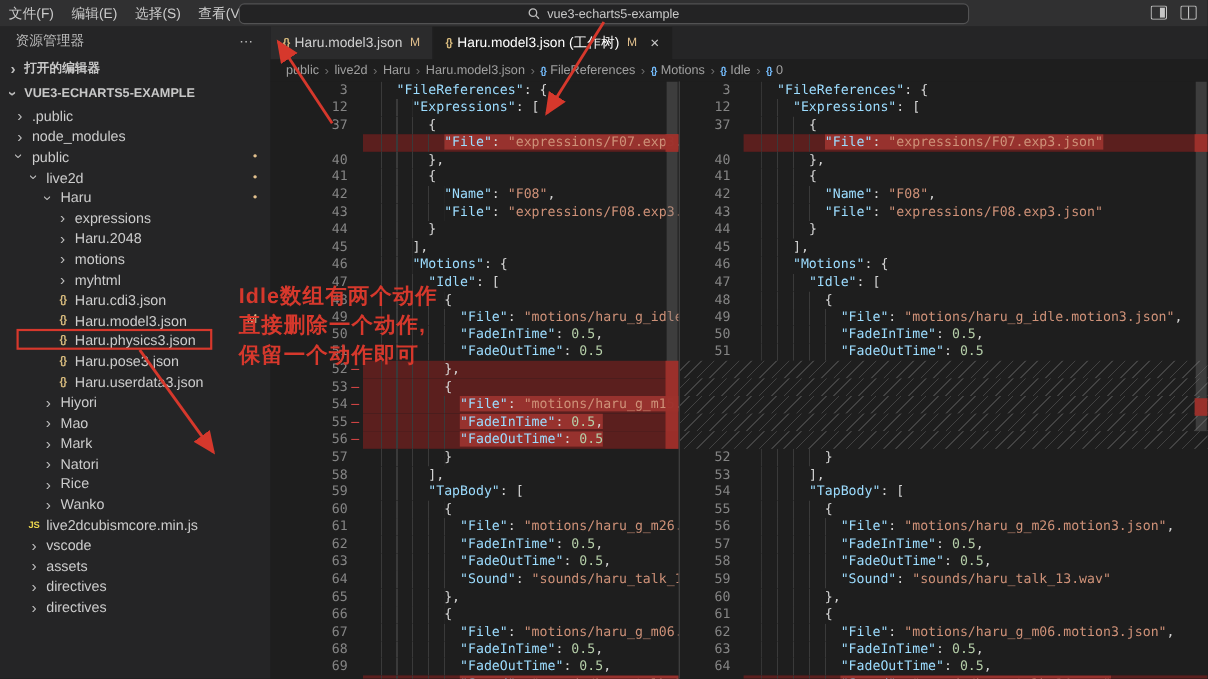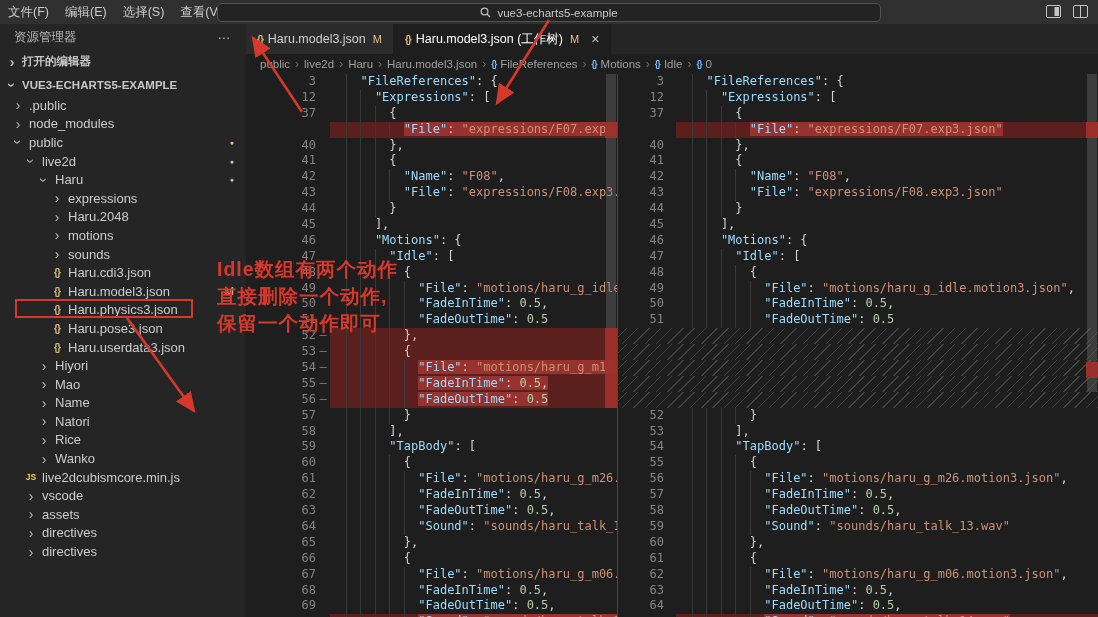--- a/index.html
+++ b/index.html
@@ -178,21 +178,21 @@
           <div class="trow" style="padding-left: 49px;">
             <span class="ic chev">›</span>
             <span class="tlabel2">Haru.2048</span>
           </div>
           <div class="trow" style="padding-left: 49px;">
             <span class="ic chev">›</span>
             <span class="tlabel2">motions</span>
           </div>
           <div class="trow" style="padding-left: 49px;">
             <span class="ic chev">›</span>
-            <span class="tlabel2">sounds</span>
+            <span class="tlabel2">myhtml</span>
           </div>
           <div class="trow" style="padding-left: 49px;">
             <span class="ic fjson">{}</span>
             <span class="tlabel2">Haru.cdi3.json</span>
           </div>
           <div class="trow" style="padding-left: 49px;">
             <span class="ic fjson">{}</span>
             <span class="tlabel2">Haru.model3.json</span>
             <span class="tM">M</span>
           </div>
@@ -211,21 +211,21 @@
           <div class="trow" style="padding-left: 36px;">
             <span class="ic chev">›</span>
             <span class="tlabel2">Hiyori</span>
           </div>
           <div class="trow" style="padding-left: 36px;">
             <span class="ic chev">›</span>
             <span class="tlabel2">Mao</span>
           </div>
           <div class="trow" style="padding-left: 36px;">
             <span class="ic chev">›</span>
-            <span class="tlabel2">Name</span>
+            <span class="tlabel2">Mark</span>
           </div>
           <div class="trow" style="padding-left: 36px;">
             <span class="ic chev">›</span>
             <span class="tlabel2">Natori</span>
           </div>
           <div class="trow" style="padding-left: 36px;">
             <span class="ic chev">›</span>
             <span class="tlabel2">Rice</span>
           </div>
           <div class="trow" style="padding-left: 36px;">

